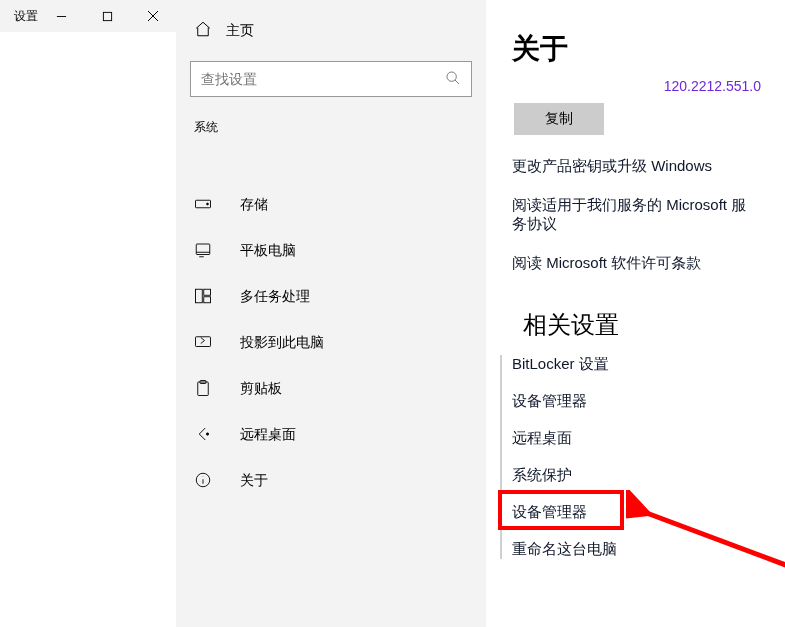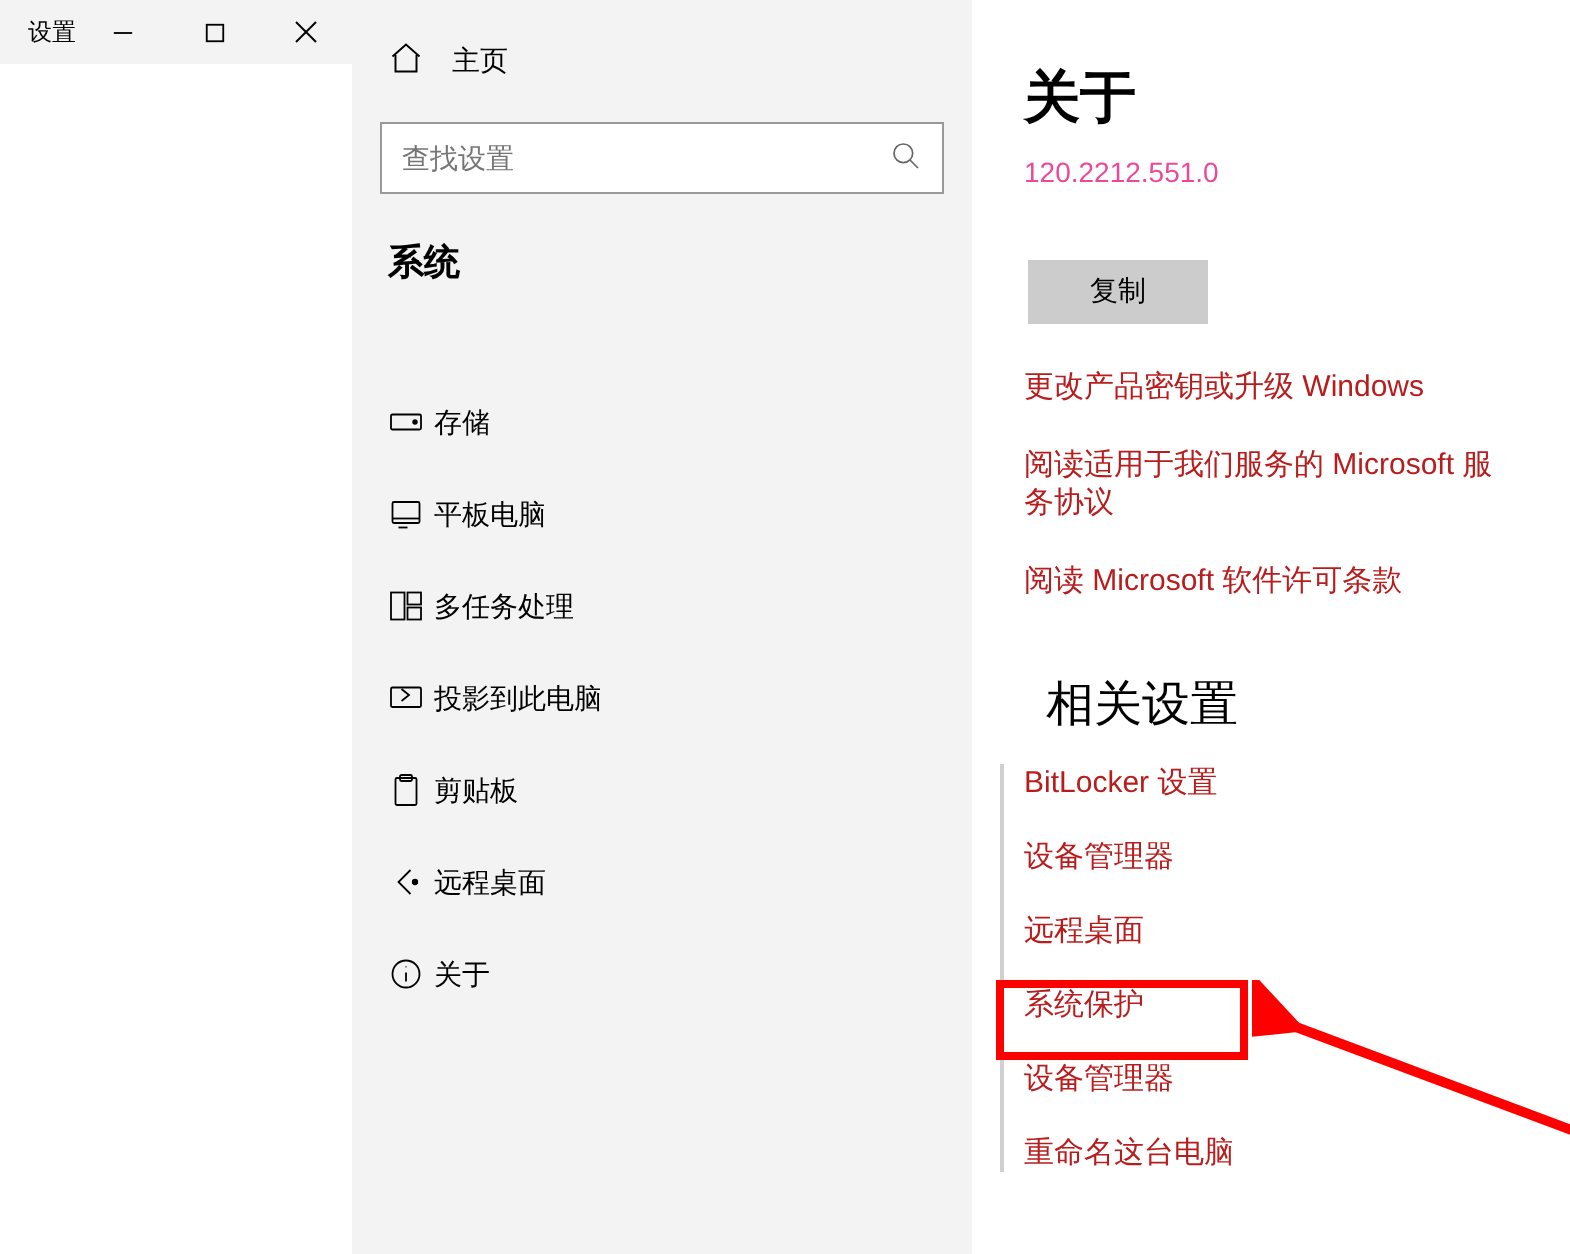--- a/index.html
+++ b/index.html
@@ -9,30 +9,30 @@
   .ctrls{display:flex;height:100%}
   .ctrl{width:46px;display:flex;align-items:center;justify-content:center;cursor:default}
   .ctrl svg{stroke:#000;fill:none;stroke-width:1}
   .body{flex:1;display:flex;min-height:0}
   .side{width:310px;background:#f3f3f3;display:flex;flex-direction:column;padding-top:12px}
   .home{display:flex;align-items:center;gap:14px;padding:8px 18px;cursor:default}
   .home svg{width:18px;height:18px;stroke:#000;fill:none;stroke-width:1.3}
   .search{margin:12px 14px 16px;height:34px;border:1px solid #999;background:#fff;display:flex;align-items:center;padding:0 10px 0 8px}
   .search input{flex:1;border:0;outline:0;background:transparent;font-size:14px;font-family:inherit;color:#a21caf}
   .search svg{width:16px;height:16px;stroke:#666;fill:none;stroke-width:1.3}
-  .cat{font-weight:700;padding:6px 18px 6px 18px;font-size:18px}
+  .cat{font-weight:400;padding:6px 18px 6px 18px;font-size:12px}
   .navlist{margin-top:40px;display:flex;flex-direction:column}
-  .navitem{display:flex;align-items:center;gap:5px;padding:0 18px;height:46px;cursor:default}
+  .navitem{display:flex;align-items:center;gap:28px;padding:0 18px;height:46px;cursor:default}
   .navitem svg{width:18px;height:18px;stroke:#000;fill:none;stroke-width:1.2}
   .main{flex:1;padding:24px 24px 0 26px;overflow:hidden;position:relative}
   .h1{font-size:28px;font-weight:600;margin:6px 0 10px}
-  .ver{text-align:left;font-size:14px;margin-bottom:36px;color:#ec4899}
+  .ver{text-align:right;font-size:14px;margin-bottom:9px;color:#6d28d9}
   .copybtn{display:inline-block;width:90px;height:32px;background:#ccc;border:0;font-family:inherit;font-size:14px;cursor:default;margin-left:2px}
   .links1{margin-top:22px;display:flex;flex-direction:column;gap:20px}
-  .lnk{color:#b91c1c;font-size:15px;cursor:default}
+  .lnk{color:#0f172a;font-size:15px;cursor:default}
   .h2{font-size:24px;font-weight:400;margin:36px 11px 14px}
   .links2{display:flex;flex-direction:column;gap:18px;border-left:2px solid #d0d0d0;margin-left:-12px;padding-left:10px}
   .hl{position:absolute;border:4px solid #ff0000;pointer-events:none}
   .arrow{position:absolute;pointer-events:none}
 </style>
 </head>
 <body>
 
 <div class="window">
   <div class="titlebar">

